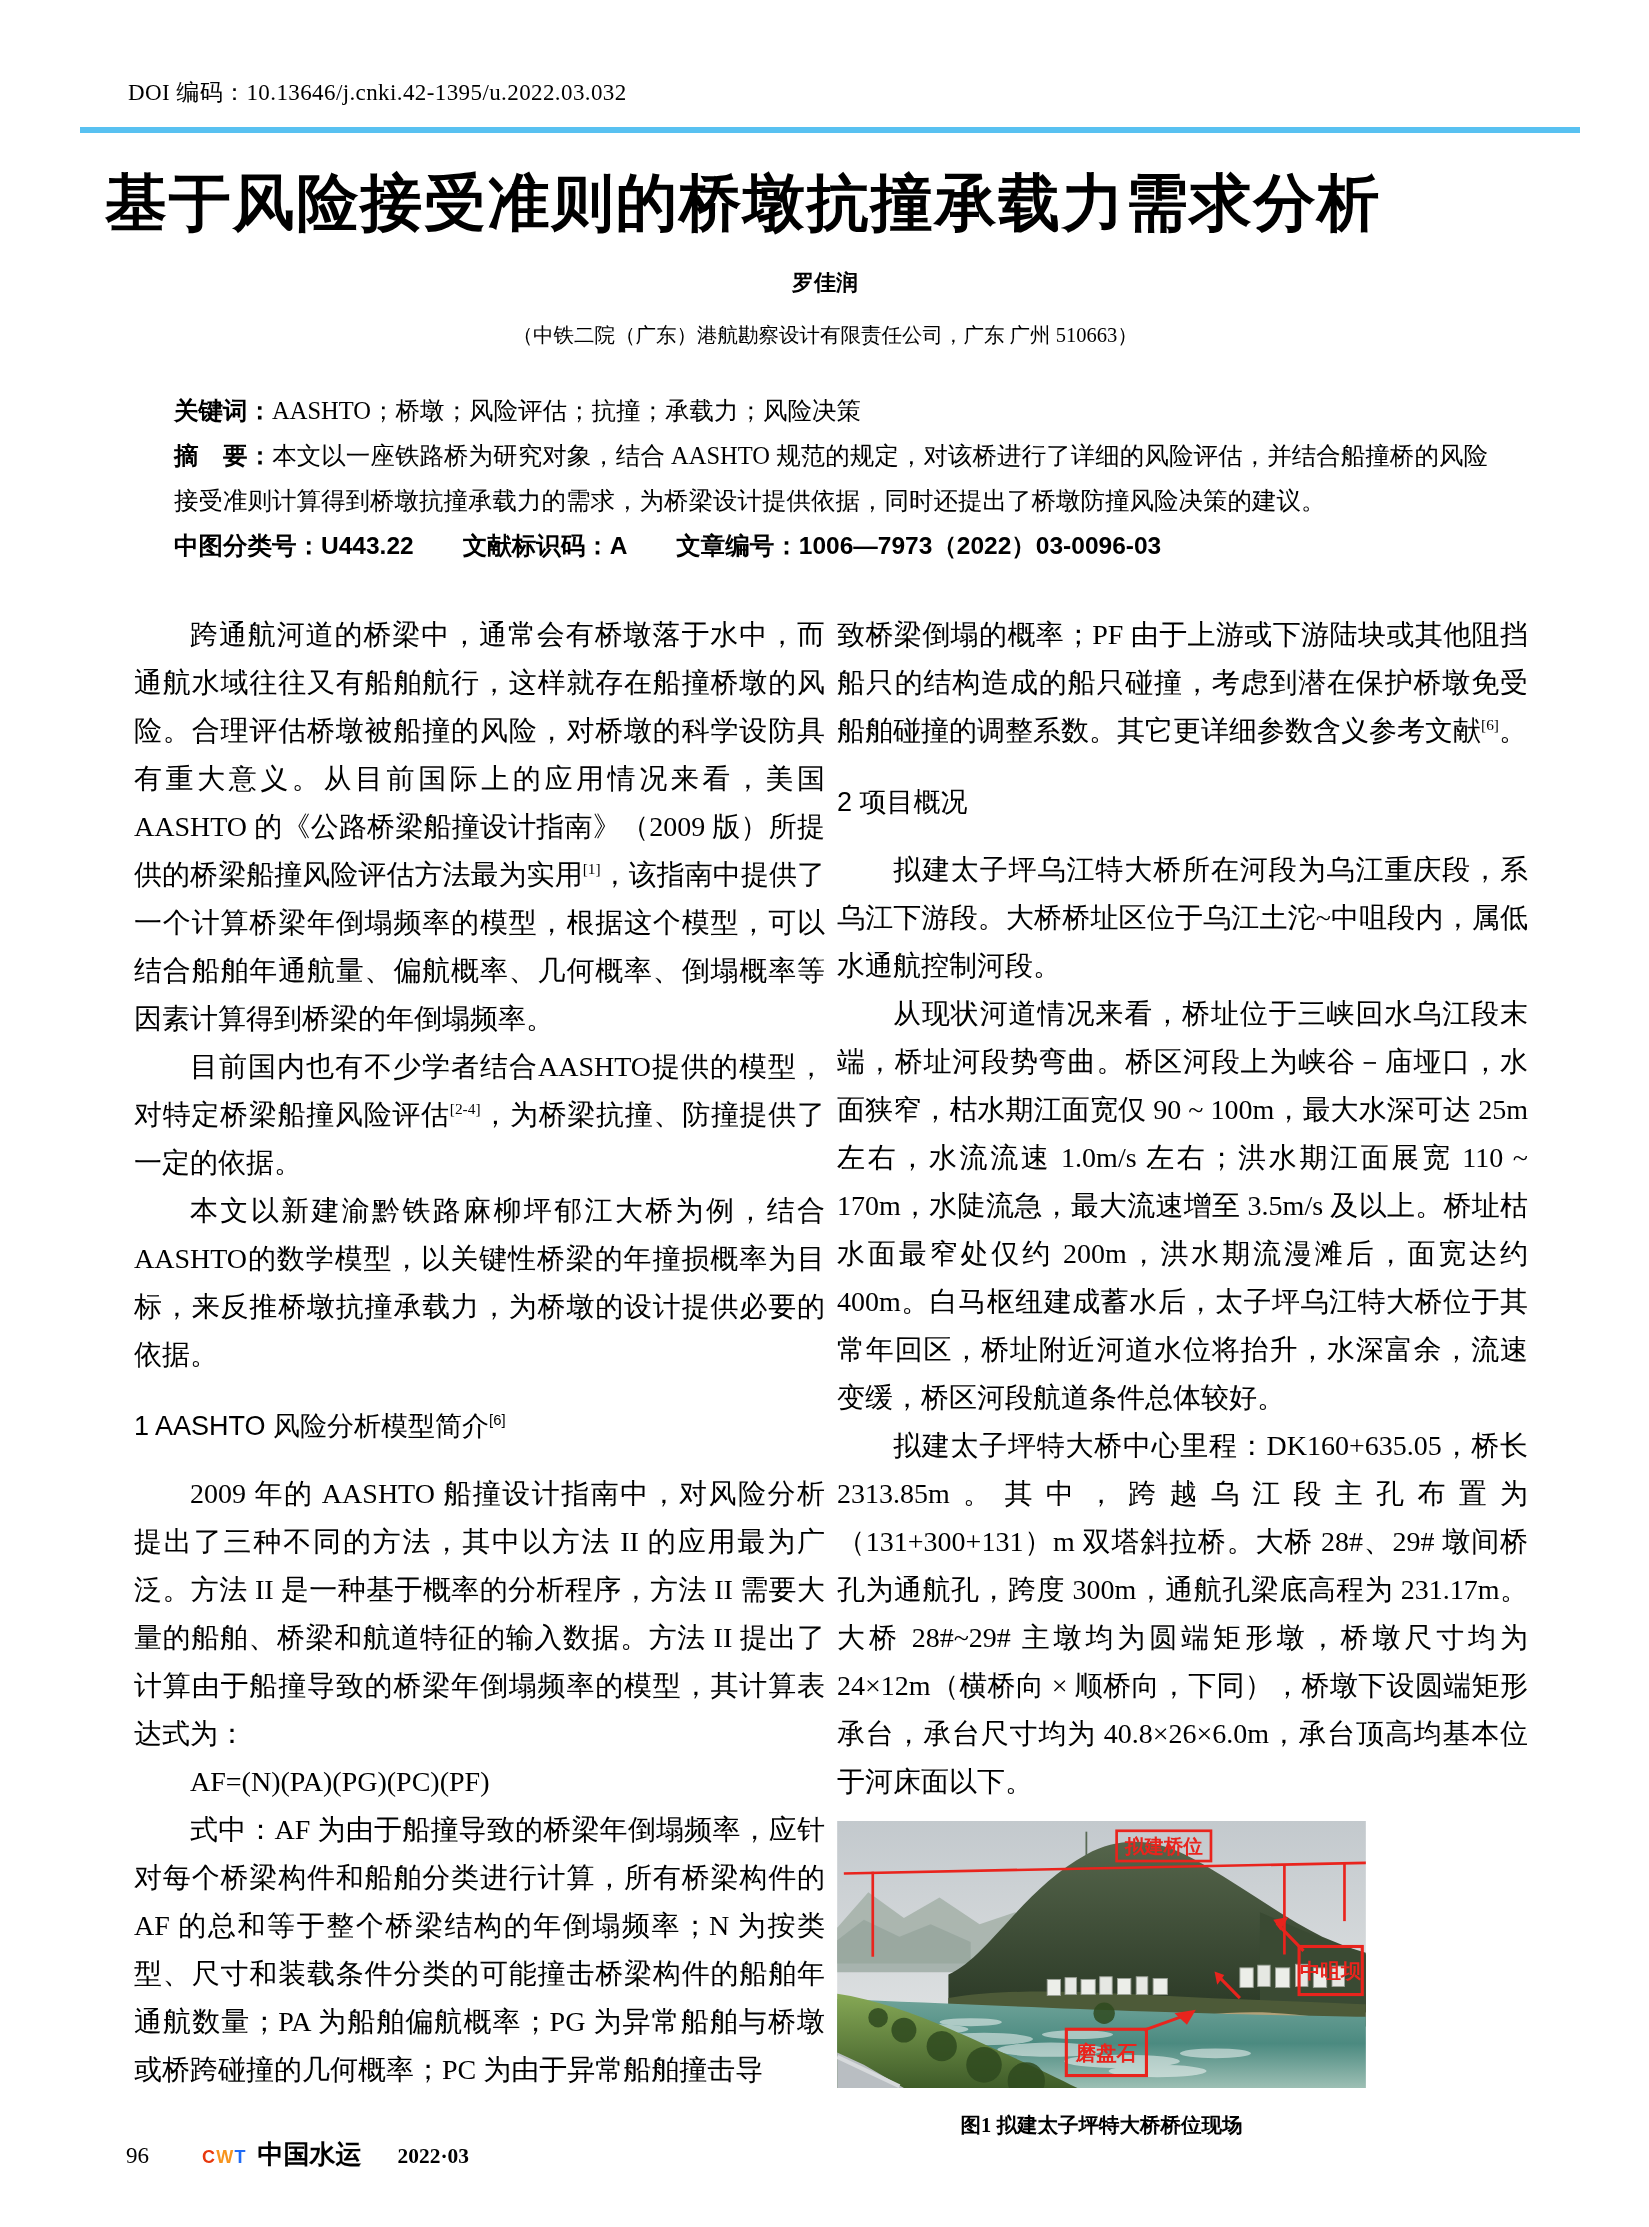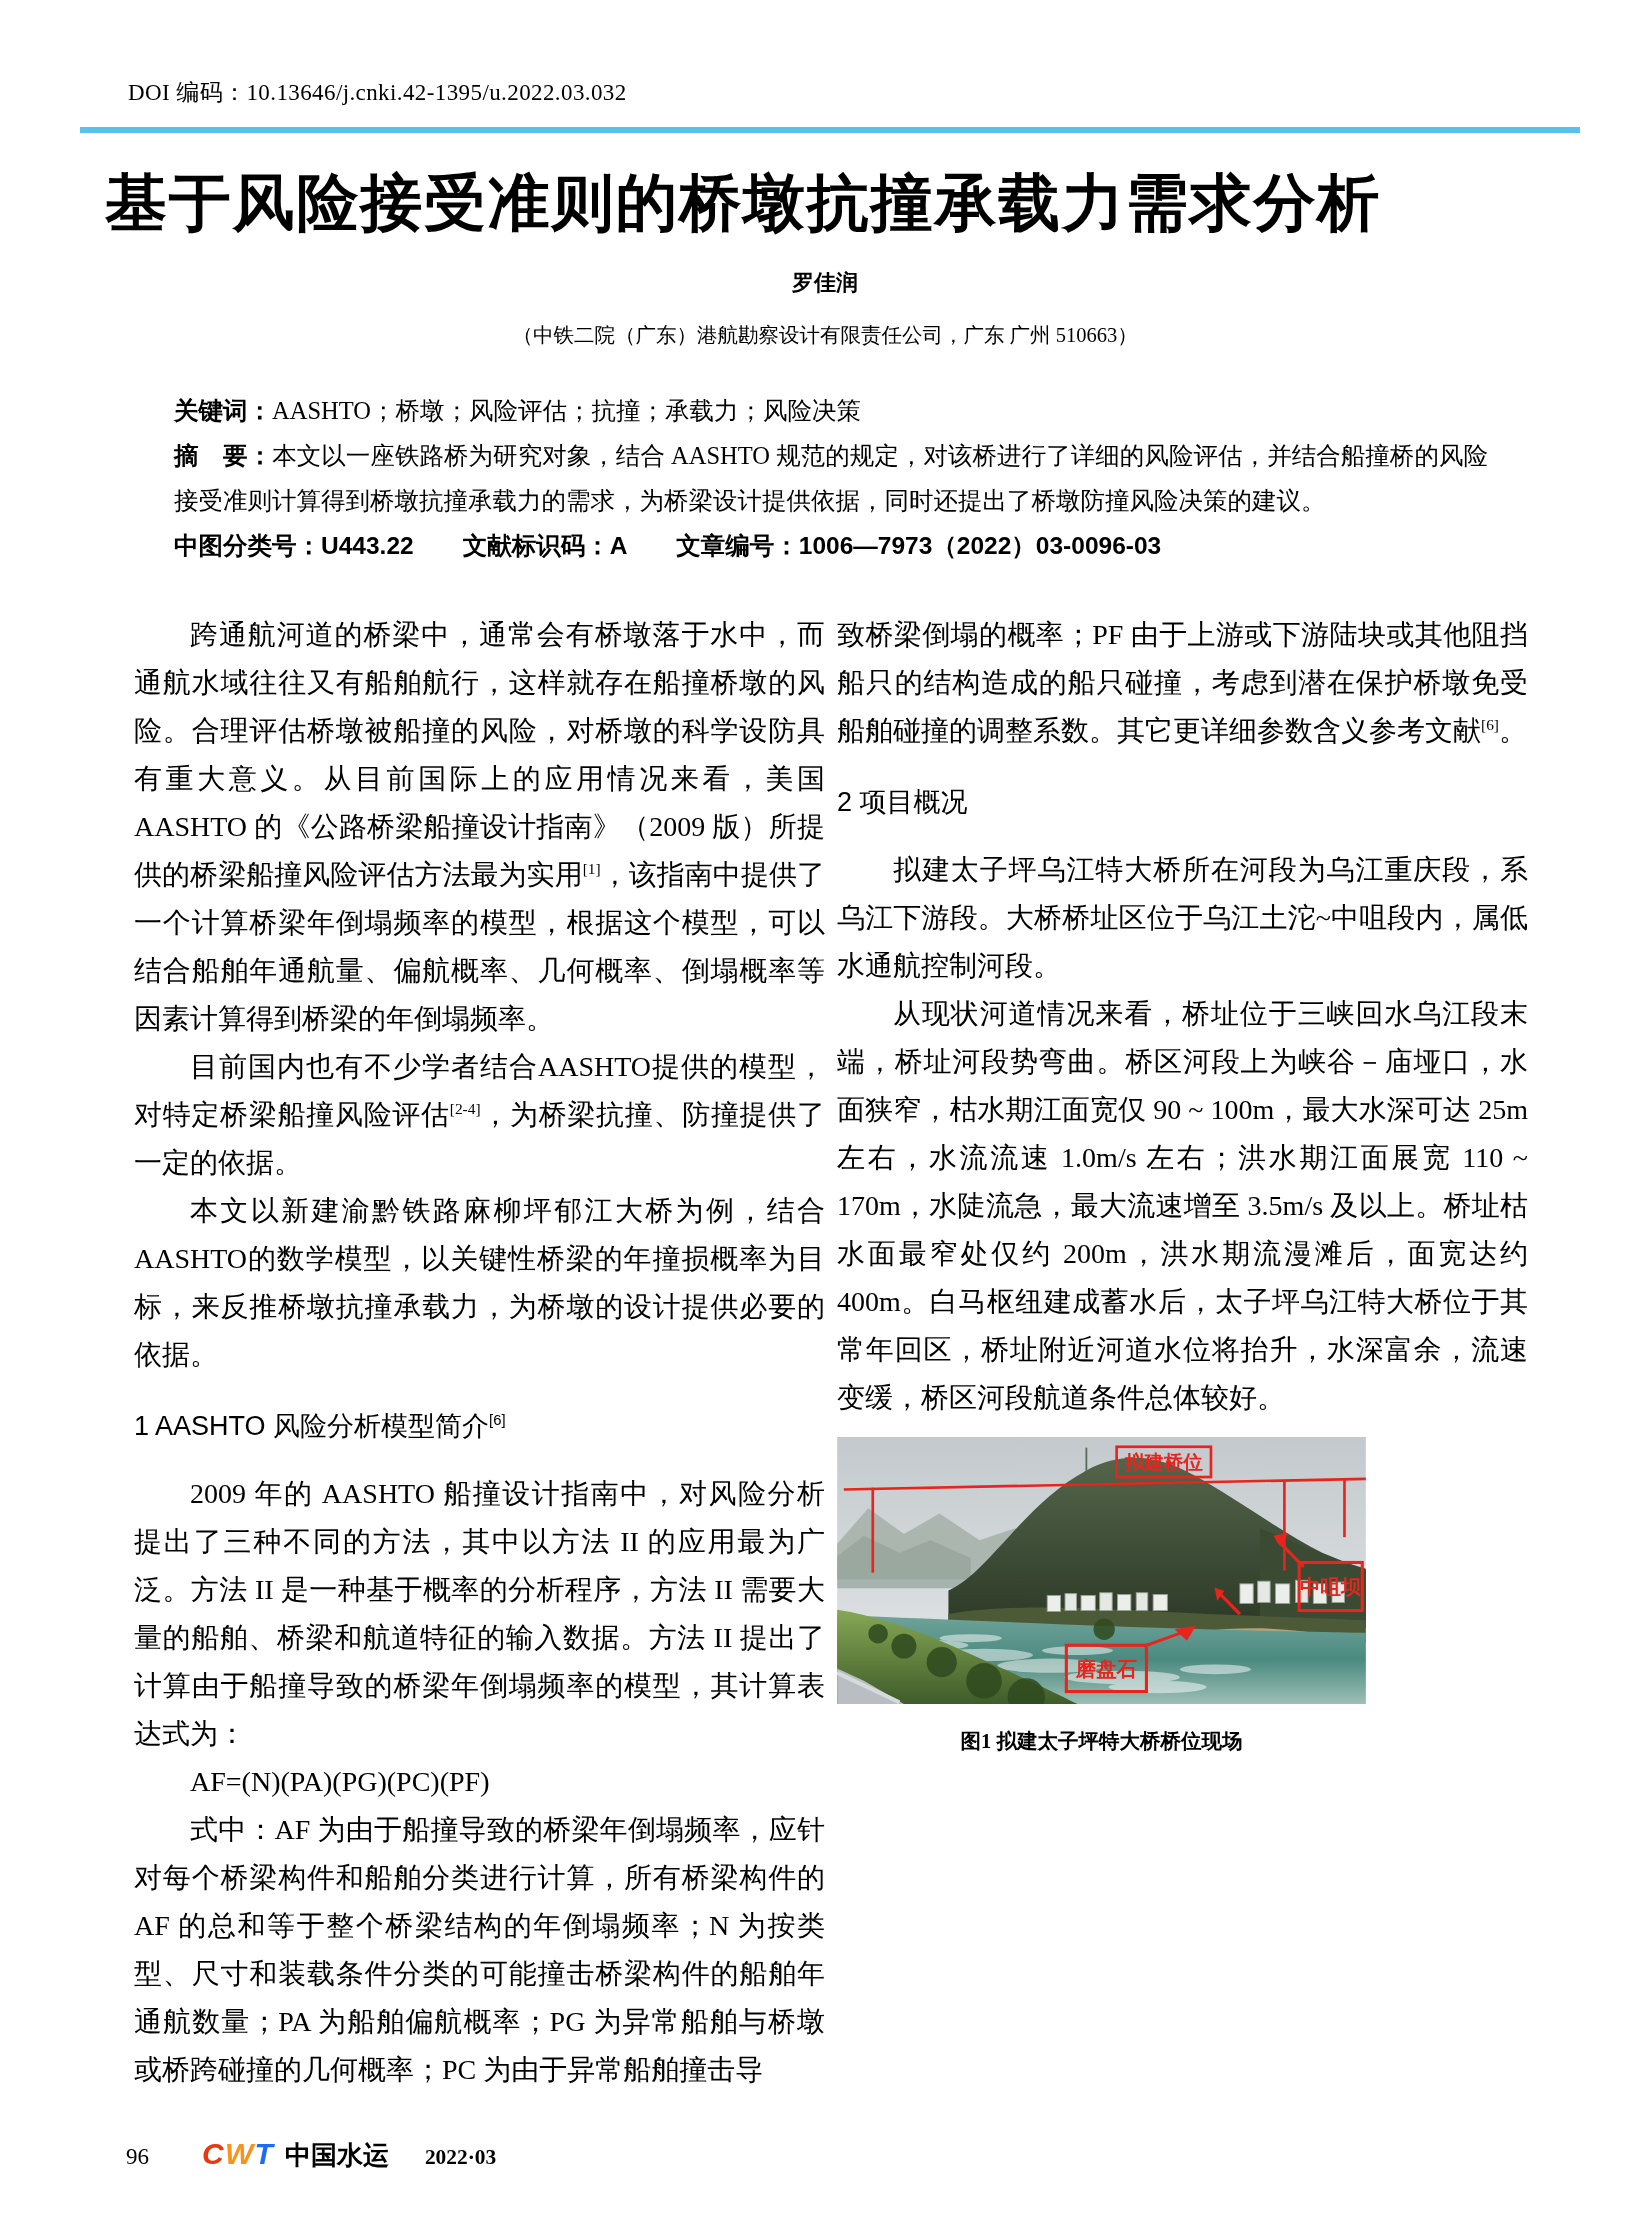--- a/index.html
+++ b/index.html
@@ -71,21 +71,21 @@
     font-family:"Liberation Sans","DejaVu Sans",sans-serif;
     font-weight:bold;fill:#e9241d;
   }
   .footer{
     position:absolute;left:126px;top:2137px;
     display:flex;align-items:baseline;
   }
   .pgnum{font-size:23px;}
   .cwt{
     font-family:"Liberation Sans","DejaVu Sans",sans-serif;
-    font-weight:bold;font-style:italic;font-size:30px;
+    font-weight:bold;font-size:18px;
     margin-left:53px;letter-spacing:1.3px;
   }
   .cwt .c{color:#e8380d;}
   .cwt .w{color:#f7941d;}
   .cwt .t{color:#1f6bf6;}
   .jname{
     font-family:"Liberation Sans","DejaVu Sans",sans-serif;
     font-weight:bold;font-size:26px;margin-left:10.7px;
   }
   .issue{
@@ -117,20 +117,21 @@
   <p class="indent">2009 年的 AASHTO 船撞设计指南中，对风险分析提出了三种不同的方法，其中以方法 II 的应用最为广泛。方法 II 是一种基于概率的分析程序，方法 II 需要大量的船舶、桥梁和航道特征的输入数据。方法 II 提出了计算由于船撞导致的桥梁年倒塌频率的模型，其计算表达式为：</p>
   <p class="formula">AF=(N)(PA)(PG)(PC)(PF)</p>
   <p class="indent">式中：AF 为由于船撞导致的桥梁年倒塌频率，应针对每个桥梁构件和船舶分类进行计算，所有桥梁构件的 AF 的总和等于整个桥梁结构的年倒塌频率；N 为按类型、尺寸和装载条件分类的可能撞击桥梁构件的船舶年通航数量；PA 为船舶偏航概率；PG 为异常船舶与桥墩或桥跨碰撞的几何概率；PC 为由于异常船舶撞击导</p>
 </div>
 
 <div class="col col-right">
   <p><span>致桥梁倒塌的概率；PF 由于上游或下游陆块或其他阻挡船只的结构造成的船只碰撞，考虑到潜在保护桥墩免受船舶碰撞的调整系数。其它更详细参数含义参考文献</span><sup>[6]</sup><span>。</span></p>
   <h2 class="sec-heading">2 项目概况</h2>
   <p class="indent">拟建太子坪乌江特大桥所在河段为乌江重庆段，系乌江下游段。大桥桥址区位于乌江土沱~中咀段内，属低水通航控制河段。</p>
   <p class="indent">从现状河道情况来看，桥址位于三峡回水乌江段末端，桥址河段势弯曲。桥区河段上为峡谷－庙垭口，水面狭窄，枯水期江面宽仅 90 ~ 100m，最大水深可达 25m 左右，水流流速 1.0m/s 左右；洪水期江面展宽 110 ~ 170m，水陡流急，最大流速增至 3.5m/s 及以上。桥址枯水面最窄处仅约 200m，洪水期流漫滩后，面宽达约 400m。白马枢纽建成蓄水后，太子坪乌江特大桥位于其常年回区，桥址附近河道水位将抬升，水深富余，流速变缓，桥区河段航道条件总体较好。</p>
+  <p class="indent">拟建太子坪特大桥中心里程：DK160+635.05，桥长2313.85m。其中，跨越乌江段主孔布置为（131+300+131）m 双塔斜拉桥。大桥 28#、29# 墩间桥孔为通航孔，跨度 300m，通航孔梁底高程为 231.17m。大桥 28#~29# 主墩均为圆端矩形墩，桥墩尺寸均为 24×12m（横桥向 × 顺桥向，下同），桥墩下设圆端矩形承台，承台尺寸均为 40.8×26×6.0m，承台顶高均基本位于河床面以下。</p>
 
   <div class="fig">
     <svg viewBox="0 0 1188 600" width="529" height="267" style="font-size:62px">
       <defs>
         <linearGradient id="sky" x1="0" y1="0" x2="0" y2="1">
           <stop offset="0" stop-color="#c3c9cd"></stop>
             <stop offset="1" stop-color="#e7e9e9"></stop>
         </linearGradient>
         <linearGradient id="hill" x1="0" y1="0" x2="0" y2="1">
           <stop offset="0" stop-color="#55654b"></stop>

